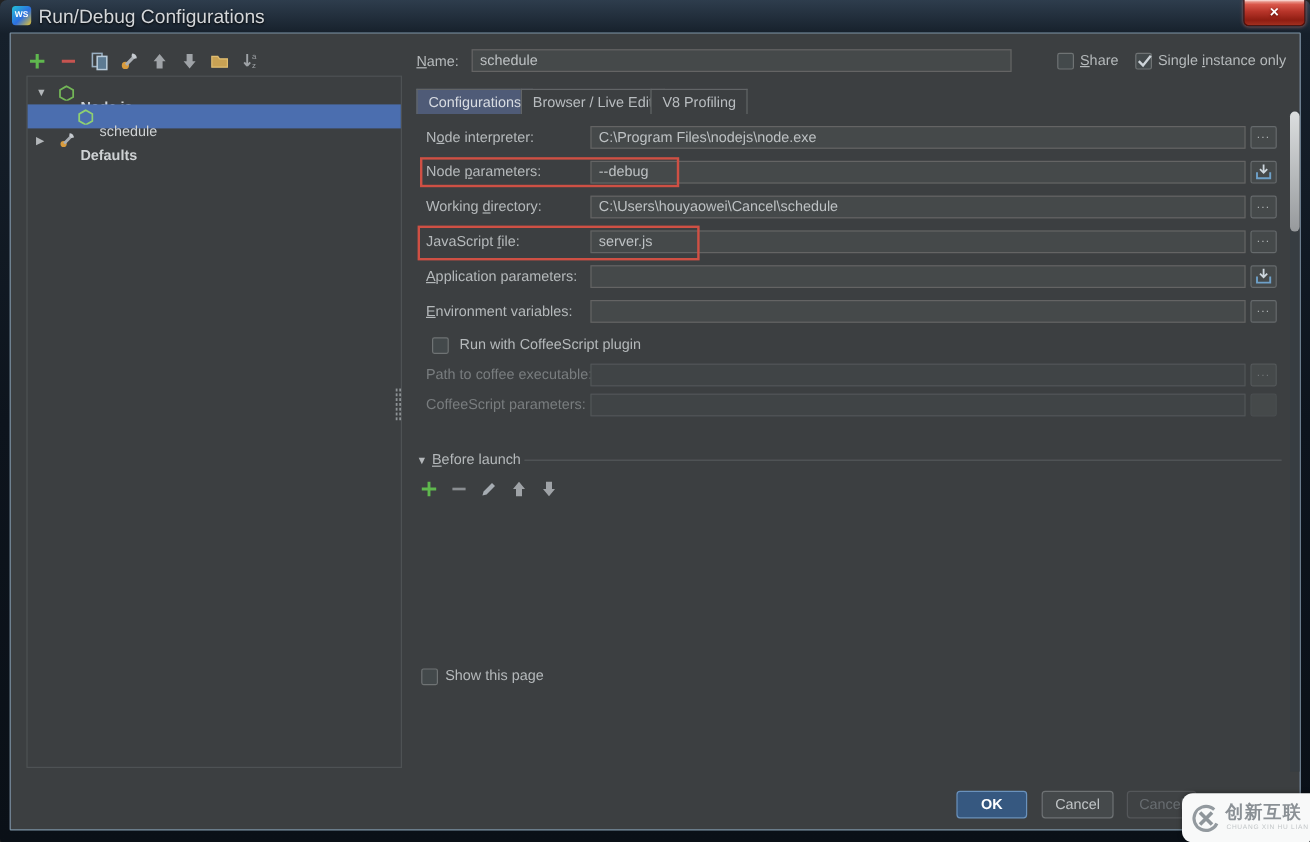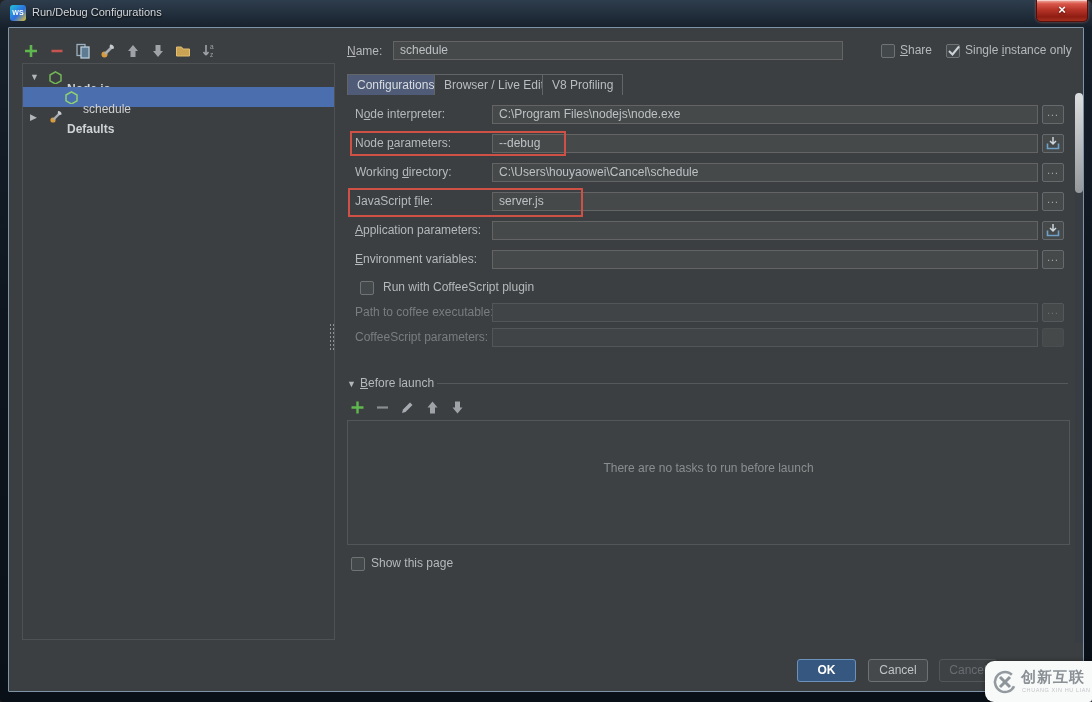--- a/index.html
+++ b/index.html
@@ -5,21 +5,21 @@
   html,body{margin:0;padding:0;background:#222;}
   .screen{position:relative;width:1092px;height:702px;overflow:hidden;
     font-family:"Liberation Sans",sans-serif;font-size:12px;
     background:linear-gradient(180deg,#2e3d4d 0%,#16202b 4%,#0d141d 50%,#0a1017 100%);
     border-radius:6px 6px 3px 3px;}
   
   .titlebar{position:absolute;left:0;top:0;width:100%;height:27px;}
   .app-icon{position:absolute;left:10px;top:5px;width:16px;height:16px;border-radius:3px;
     background:linear-gradient(135deg,#23c2d8 0%,#2d6fe0 55%,#e8c42e 100%);
     color:#fff;font-size:7px;font-weight:bold;line-height:16px;text-align:center;}
-  .win-title{position:absolute;left:32px;top:6px;color:#d4d7da;font-size:11px;text-shadow:0 1px 2px #000;}
+  .win-title{position:absolute;left:32px;top:6px;color:#d4d7da;font-size:16px;text-shadow:0 1px 2px #000;}
   .close-btn{position:absolute;left:1036px;top:0px;width:50px;height:21px;
     background:linear-gradient(180deg,#f2b5ab 0%,#d9574a 18%,#b8352a 45%,#8f1d12 80%,#a33020 100%);
     border:1px solid #55100a;border-top:none;border-radius:0 0 5px 5px;
     box-shadow:inset 0 1px 0 rgba(255,255,255,.45),0 0 3px rgba(255,150,140,.5);
     color:#fff;text-align:center;font-weight:bold;font-size:13px;line-height:19px;cursor:pointer;
     text-shadow:0 1px 2px #5c0e06;}
   
   .frame{position:absolute;left:8px;top:27px;width:1074px;height:663px;
     background:#3c3f41;border:1px solid #7f95a7;border-radius:1px;}
   
@@ -266,23 +266,20 @@
     <svg width="15" height="15">
         <path d="M7.5 1.5 L12.5 7.5 H10 V13.5 H5 V7.5 H2.5 Z" fill="#9fa3a7"></path>
       </svg>
   </div>
   <div class="blbtn" style="left:450px">
     <svg width="15" height="15">
         <path d="M7.5 13.5 L2.5 7.5 H5 V1.5 H10 V7.5 H12.5 Z" fill="#9fa3a7"></path>
       </svg>
   </div>
 
-  <div class="bl-panel">
-    <div class="bl-empty">There are no tasks to run before launch</div>
-  </div>
 
   <div class="checkbox" style="left:351px;top:557px">
     
   </div>
   <div class="cb-label" style="left:371px;top:557px">Show this page</div>
 
   <div class="btn btn-ok">OK</div>
   <div class="btn btn-cancel">Cancel</div>
   <div class="btn btn-apply">Cancel</div>
 

